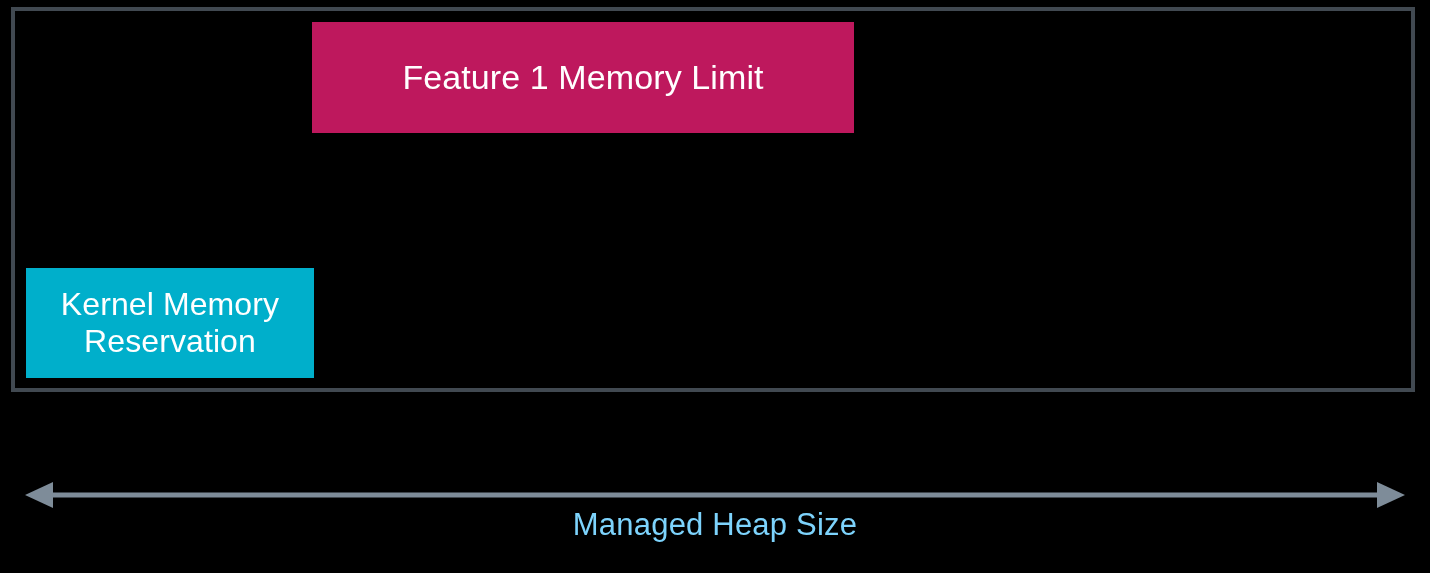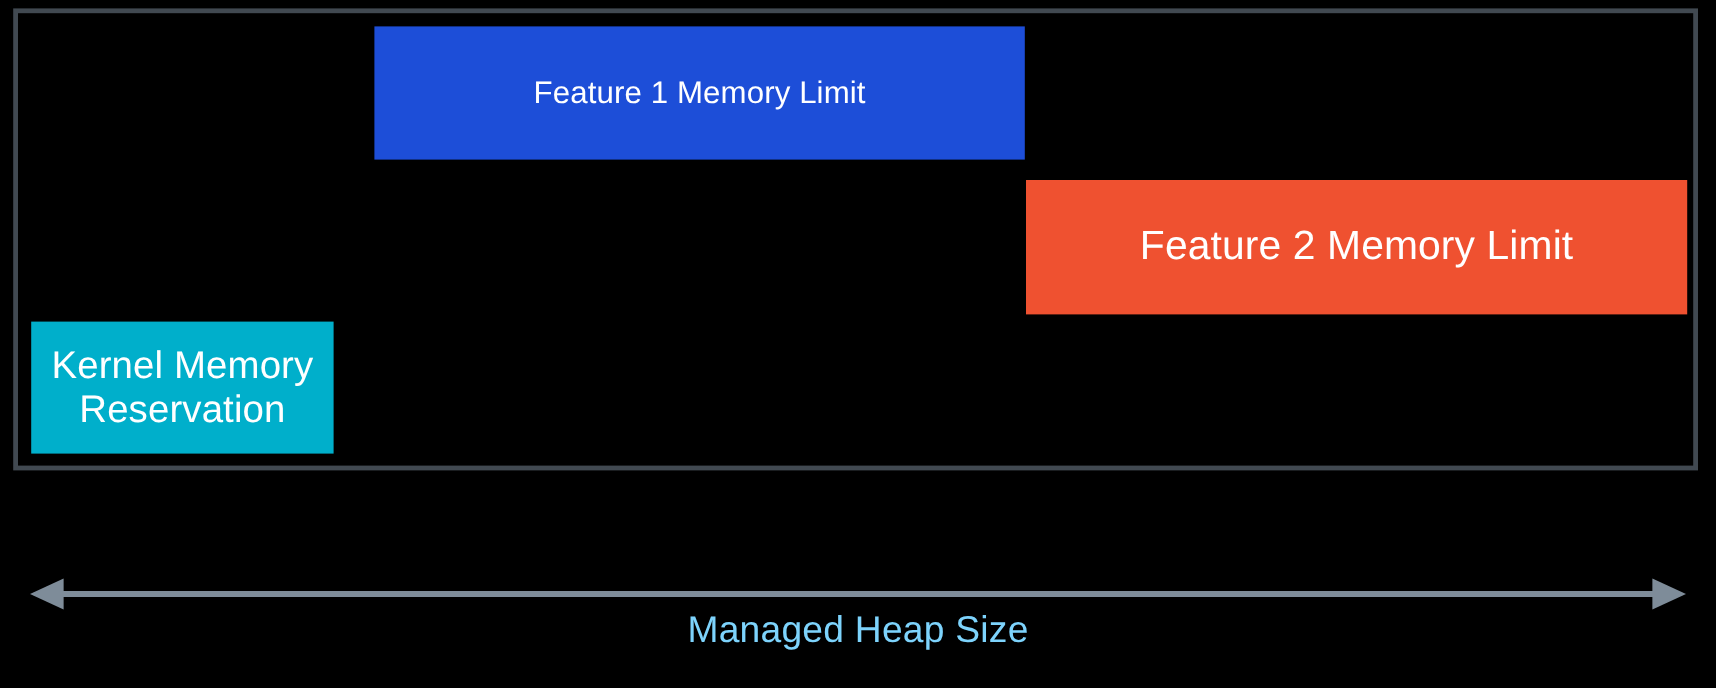--- a/index.html
+++ b/index.html
@@ -41,37 +41,37 @@
     letter-spacing: 0.1px;
     white-space: pre-line;
     user-select: none;
   }
 
   #block-feature1 {
     left: 312px;
     top: 22px;
     width: 542px;
     height: 111px;
-    background: #1d4ed8;
-    font-size: 26px;
+    background: #be185d;
+    font-size: 34px;
   }
 
   #block-feature2 {
     left: 855px;
     top: 150px;
     width: 551px;
     height: 112px;
     background: #ef5130;
     font-size: 34px;
   }
 
   #block-kernel {
     left: 26px;
     top: 268px;
-    width: 252px;
+    width: 288px;
     height: 110px;
     background: #00afcb;
     font-size: 32px;
   }
 
   
   #heap-dimension {
     position: absolute;
     left: 0;
     top: 465px;
@@ -98,21 +98,20 @@
 </style>
 </head>
 <body>
 
 <div id="stage">
 
   <div id="heap-container"></div>
 
   <div class="block" id="block-feature1">Feature 1 Memory Limit</div>
 
-  <div class="block" id="block-feature2">Feature 2 Memory Limit</div>
 
   <div class="block" id="block-kernel">Kernel Memory
 Reservation</div>
 
   <div id="heap-dimension">
     <svg width="1430" height="60" viewBox="0 0 1430 60">
       <line x1="50" y1="30" x2="1380" y2="30" stroke="#7e8c99" stroke-width="5"></line>
       <polygon points="25,30 53,17 53,43" fill="#7e8c99"></polygon>
       <polygon points="1405,30 1377,17 1377,43" fill="#7e8c99"></polygon>
     </svg>

